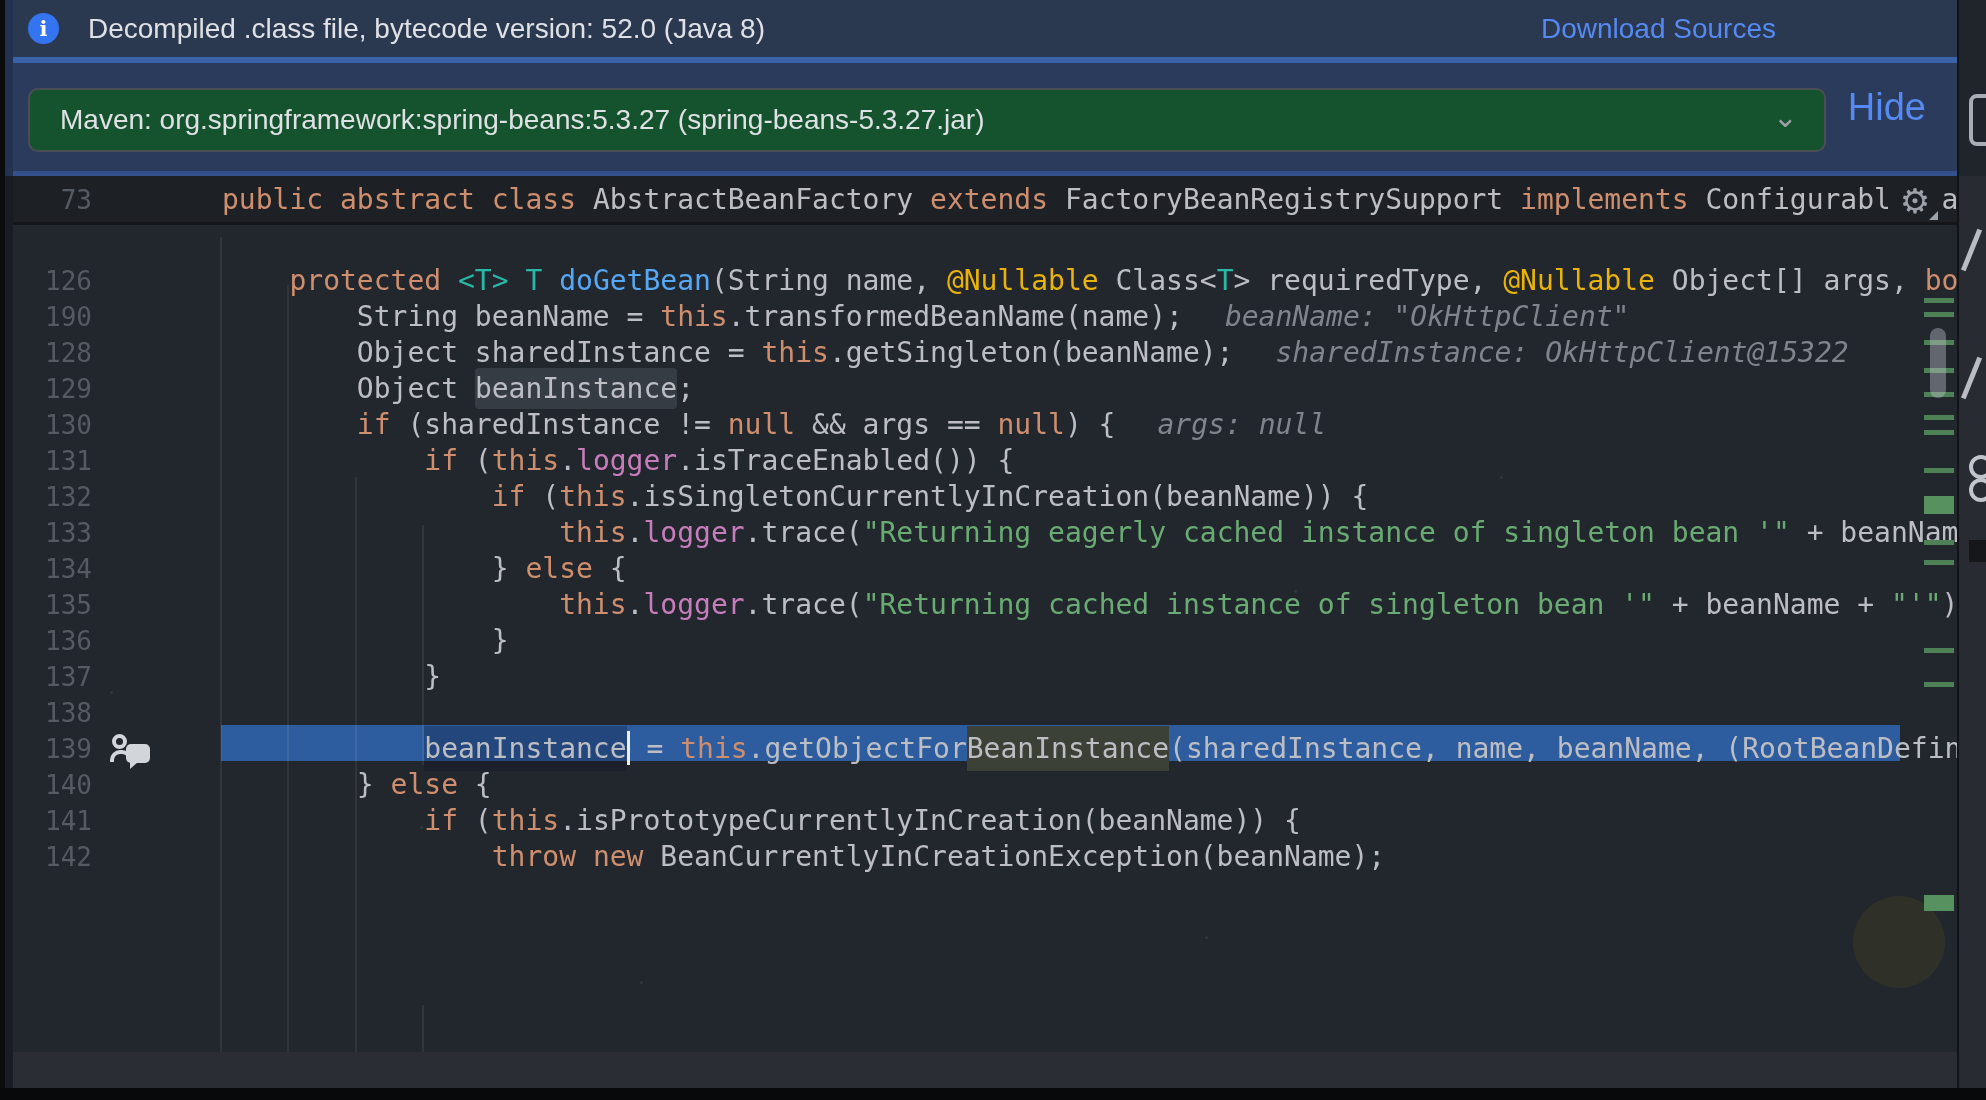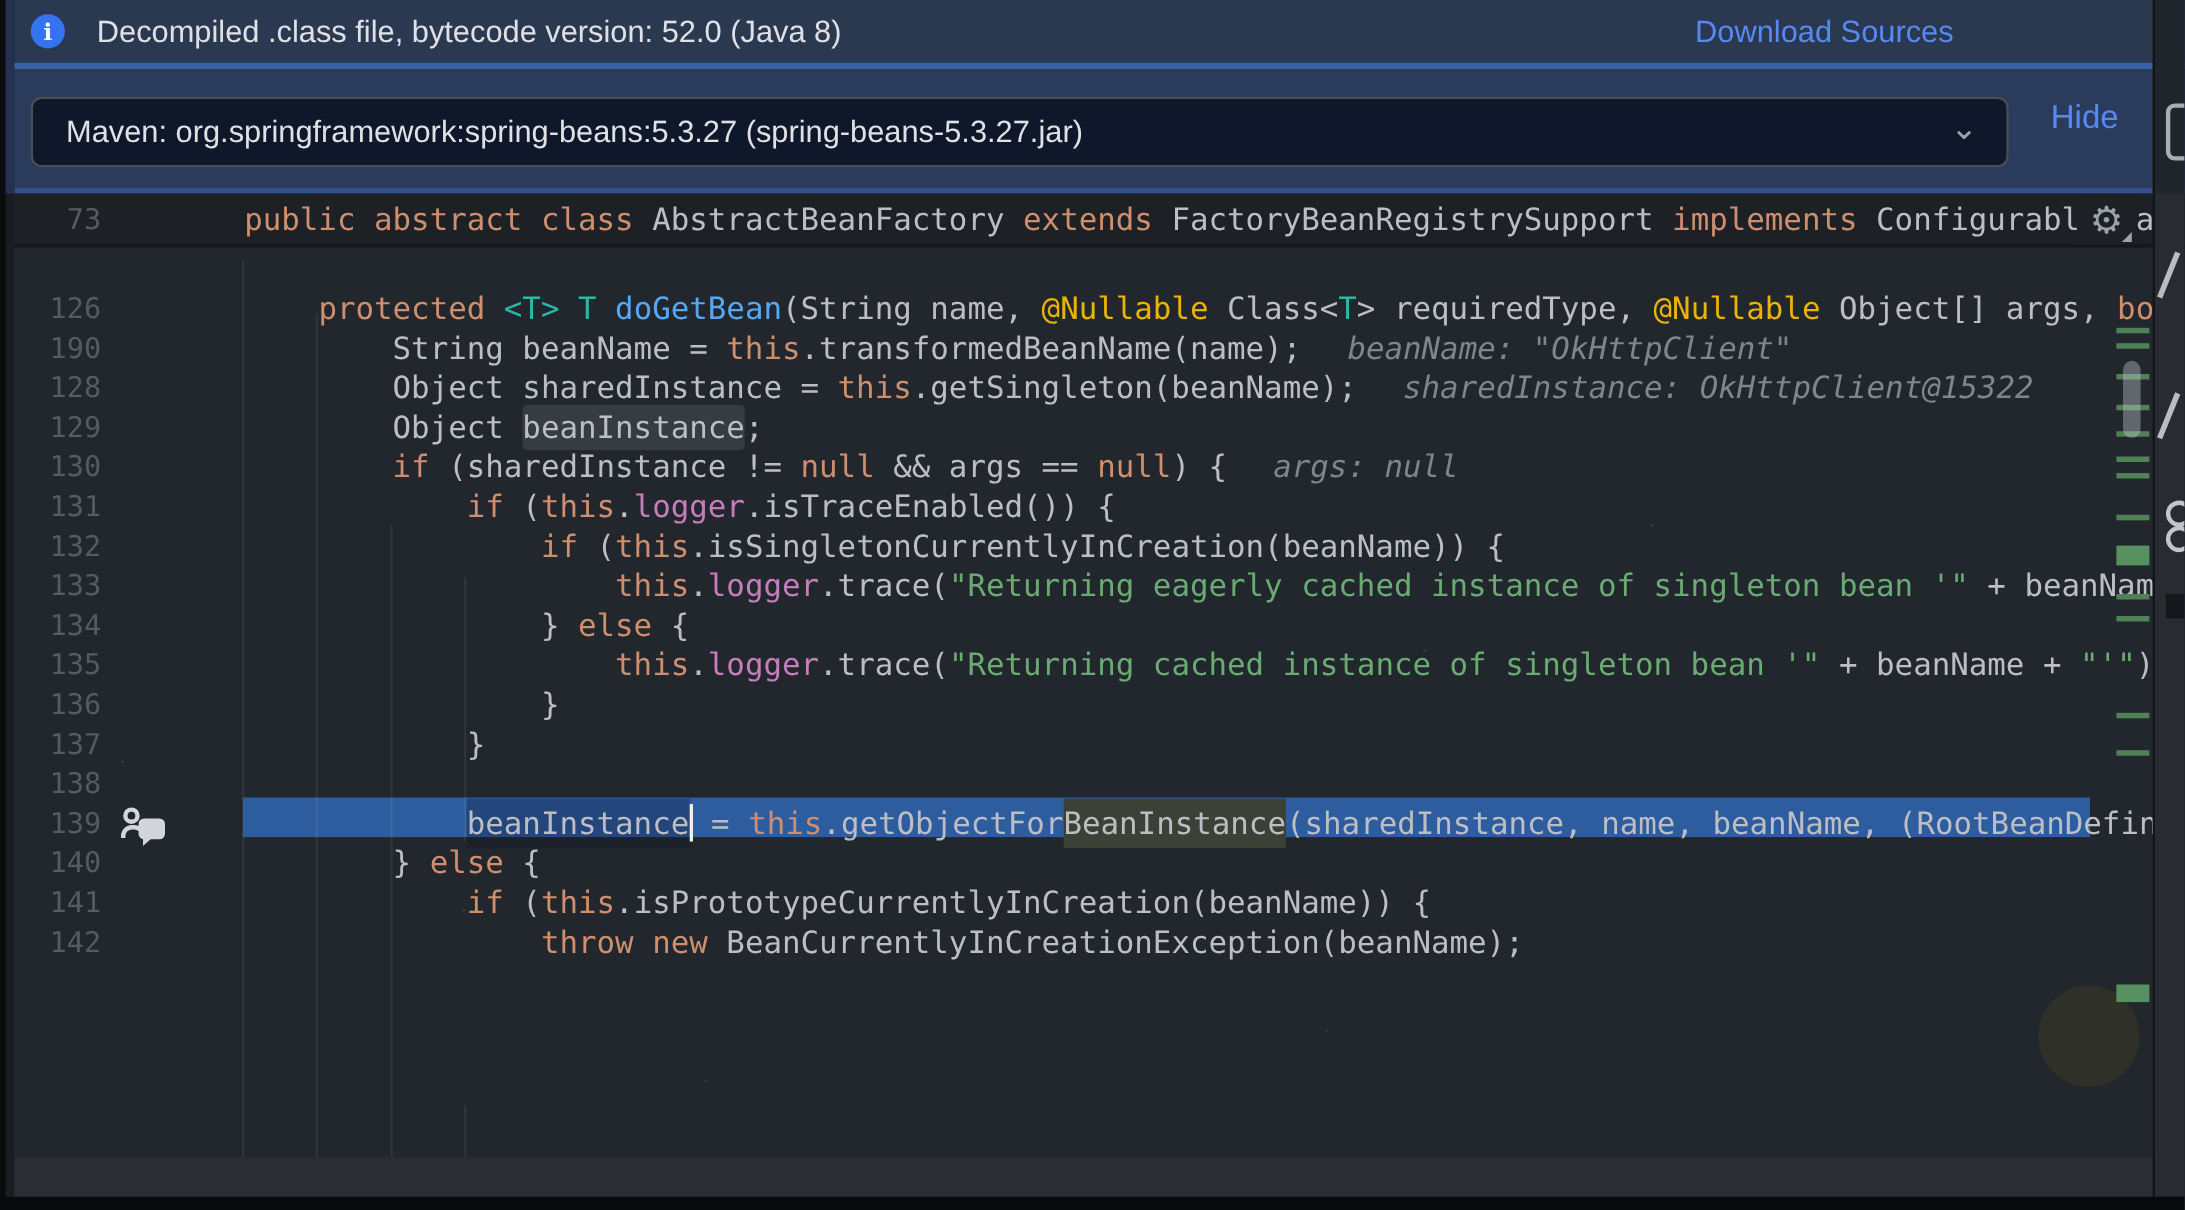--- a/index.html
+++ b/index.html
@@ -11,23 +11,23 @@
   .info-icon { position:absolute; left:28px; top:13px; width:31px; height:31px; border-radius:50%; background:#3574F0; color:#fff; font-weight:bold; font-size:21px; text-align:center; line-height:31px; font-family:"DejaVu Serif", serif; }
   .banner-text { position:absolute; left:88px; top:0; height:57px; line-height:57px; color:#DFE1E6; font-size:28px; }
   .banner-links { position:absolute; right:210px; top:0; height:57px; line-height:57px; display:flex; gap:42px; }
   .blue-link { color:#5689F2; font-size:28px; cursor:pointer; white-space:nowrap; }
 
   .accent-line-top { position:absolute; left:0; top:57px; width:1986px; height:6px; background:#3A62A8; }
 
   
   .libbar { position:absolute; left:0; top:63px; width:1986px; height:111px; background:#2B3B5C; }
   .lib-underline { position:absolute; left:0; top:171px; width:1986px; height:5px; background:#33508C; }
-  .lib-select { position:absolute; left:28px; top:25px; width:1798px; height:64px; background:#0f172a; border:2px solid #4B4E55; border-radius:10px; color:#DFE1E5; font-size:28px; line-height:60px; padding-left:30px; white-space:nowrap; overflow:hidden; }
+  .lib-select { position:absolute; left:28px; top:25px; width:1798px; height:64px; background:#14532d; border:2px solid #4B4E55; border-radius:10px; color:#DFE1E5; font-size:28px; line-height:60px; padding-left:30px; white-space:nowrap; overflow:hidden; }
   .lib-chevron { position:absolute; right:26px; top:0px; color:#9DA0A8; font-size:30px; line-height:54px; }
-  .hide-link { position:absolute; right:60px; top:12px; color:#5689F2; font-size:30px; line-height:64px; cursor:pointer; }
+  .hide-link { position:absolute; right:60px; top:12px; color:#5689F2; font-size:38px; line-height:64px; cursor:pointer; }
 
   
   .editor { position:absolute; left:0; top:176px; width:1986px; height:876px; background:#22262D; overflow:hidden; }
   .sticky { position:absolute; left:0; top:0; width:1986px; height:49px; background:#1D2126; border-bottom:3px solid #14161A; z-index:6; overflow:hidden; }
   .gear-wrap { position:absolute; left:1888px; top:2px; width:54px; height:46px; background:#1D2126; z-index:7; }
   .gear-glyph { color:#9DA1A9; font-size:34px; line-height:46px; text-align:center; display:block; font-family:"DejaVu Sans", sans-serif; }
   .gear-corner { position:absolute; right:4px; bottom:4px; width:0; height:0; border-left:9px solid transparent; border-bottom:9px solid #9DA1A9; }
 
   .code-scroll { position:absolute; left:0; top:61px; width:1986px; height:815px;margin-top:20px; }
 

